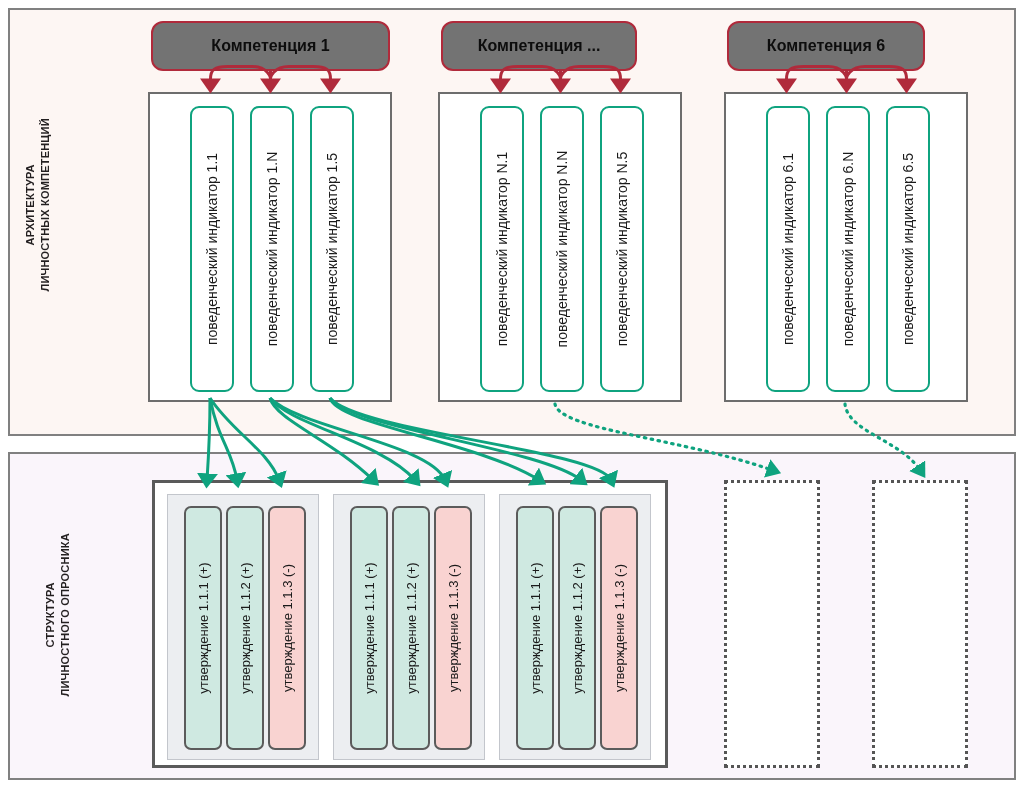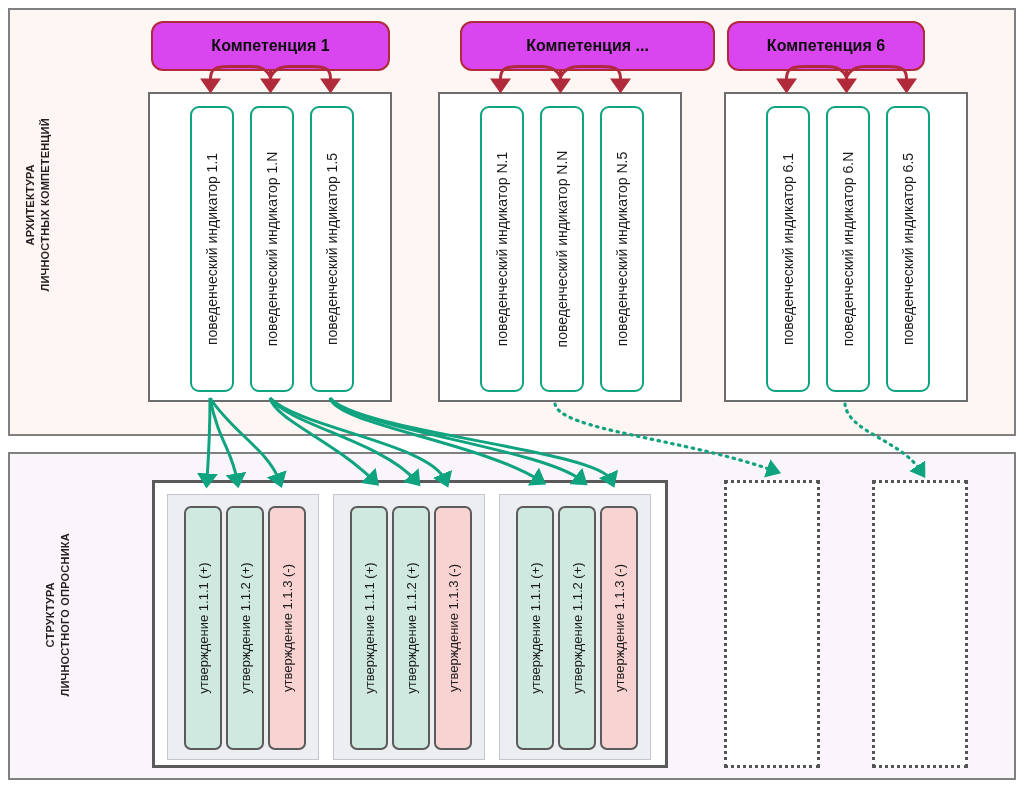--- a/index.html
+++ b/index.html
@@ -24,28 +24,28 @@
     transform:rotate(-90deg);
     transform-origin:50% 50%;
   }
   #label-arch{left:-62px;top:190px;width:200px;}
   #label-quest{left:-42px;top:600px;width:200px;}
 
   
   .comp-box{
     position:absolute;box-sizing:border-box;
     height:50px;
-    background:#d946ef;
+    background:#737373;
     border:2.5px solid #b02a3b;
     border-radius:12px;
     display:flex;align-items:center;justify-content:center;
     font-size:16px;font-weight:bold;color:#0d0d0d;
   }
   #comp-0{left:151px;top:21px;width:239px;}
-  #comp-1{left:460px;top:21px;width:255px;}
+  #comp-1{left:441px;top:21px;width:196px;}
   #comp-2{left:727px;top:21px;width:198px;}
 
   
   .ind-group{
     position:absolute;box-sizing:border-box;
     top:92px;height:310px;
     background:#ffffff;border:2px solid #6d6d6d;
   }
   #ind-group-0{left:148px;width:244px;}
   #ind-group-1{left:438px;width:244px;}

